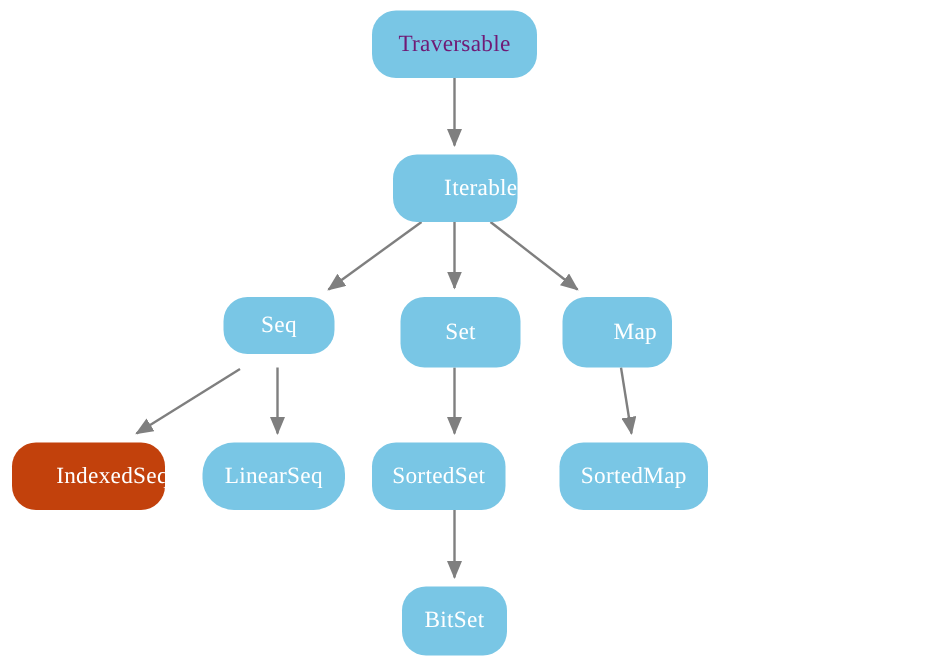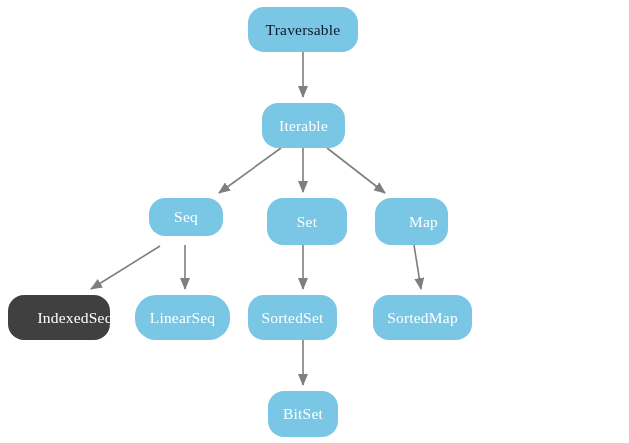--- a/index.html
+++ b/index.html
@@ -59,35 +59,35 @@
       <line x1="303" y1="148" x2="303" y2="192" stroke="#7f7f7f" stroke-width="1.6" marker-end="url(#arrowhead)"></line>
       <line x1="327" y1="148" x2="385" y2="193" stroke="#7f7f7f" stroke-width="1.6" marker-end="url(#arrowhead)"></line>
       <line x1="160" y1="246" x2="91" y2="289" stroke="#7f7f7f" stroke-width="1.6" marker-end="url(#arrowhead)"></line>
       <line x1="185" y1="245" x2="185" y2="289" stroke="#7f7f7f" stroke-width="1.6" marker-end="url(#arrowhead)"></line>
       <line x1="303" y1="245" x2="303" y2="289" stroke="#7f7f7f" stroke-width="1.6" marker-end="url(#arrowhead)"></line>
       <line x1="414" y1="245" x2="421" y2="289" stroke="#7f7f7f" stroke-width="1.6" marker-end="url(#arrowhead)"></line>
       <line x1="303" y1="340" x2="303" y2="385" stroke="#7f7f7f" stroke-width="1.6" marker-end="url(#arrowhead)"></line>
     </svg>
   <div class="nodes-layer">
       <div class="node" style="left: 248px; top: 7px; width: 110px; height: 45px; background: rgb(121, 198, 229);">
-        <span class="node-label" style="color: #0f172a;">Traversable</span>
+        <span class="node-label" style="color: #701a75;">Traversable</span>
       </div>
-      <div class="node" style="left: 262px; top: 103px; width: 83px; height: 45px; background: rgb(121, 198, 229);">
+      <div class="node" style="left: 262px; top: 103px; width: 83px; height: 45px; background: rgb(121, 198, 229); justify-content: flex-end;">
         <span class="node-label" style="color: rgb(255, 255, 255);">Iterable</span>
       </div>
       <div class="node" style="left: 149px; top: 198px; width: 74px; height: 38px; background: rgb(121, 198, 229);">
         <span class="node-label" style="color: rgb(255, 255, 255);">Seq</span>
       </div>
       <div class="node" style="left: 267px; top: 198px; width: 80px; height: 47px; background: rgb(121, 198, 229);">
         <span class="node-label" style="color: rgb(255, 255, 255);">Set</span>
       </div>
       <div class="node" style="left: 375px; top: 198px; width: 73px; height: 47px; background: rgb(121, 198, 229); padding-left: 24px;">
         <span class="node-label" style="color: rgb(255, 255, 255);">Map</span>
       </div>
-      <div class="node" style="left: 8px; top: 295px; width: 102px; height: 45px; background: #404040; padding-left: 32px;">
+      <div class="node" style="left: 8px; top: 295px; width: 102px; height: 45px; background: #c2410c; padding-left: 32px;">
         <span class="node-label" style="color: rgb(255, 255, 255);">IndexedSeq</span>
       </div>
       <div class="node" style="left: 135px; top: 295px; width: 95px; height: 45px; background: rgb(121, 198, 229); border-radius: 21px;">
         <span class="node-label" style="color: rgb(255, 255, 255);">LinearSeq</span>
       </div>
       <div class="node" style="left: 248px; top: 295px; width: 89px; height: 45px; background: rgb(121, 198, 229);">
         <span class="node-label" style="color: rgb(255, 255, 255);">SortedSet</span>
       </div>
       <div class="node" style="left: 373px; top: 295px; width: 99px; height: 45px; background: rgb(121, 198, 229);">
         <span class="node-label" style="color: rgb(255, 255, 255);">SortedMap</span>

